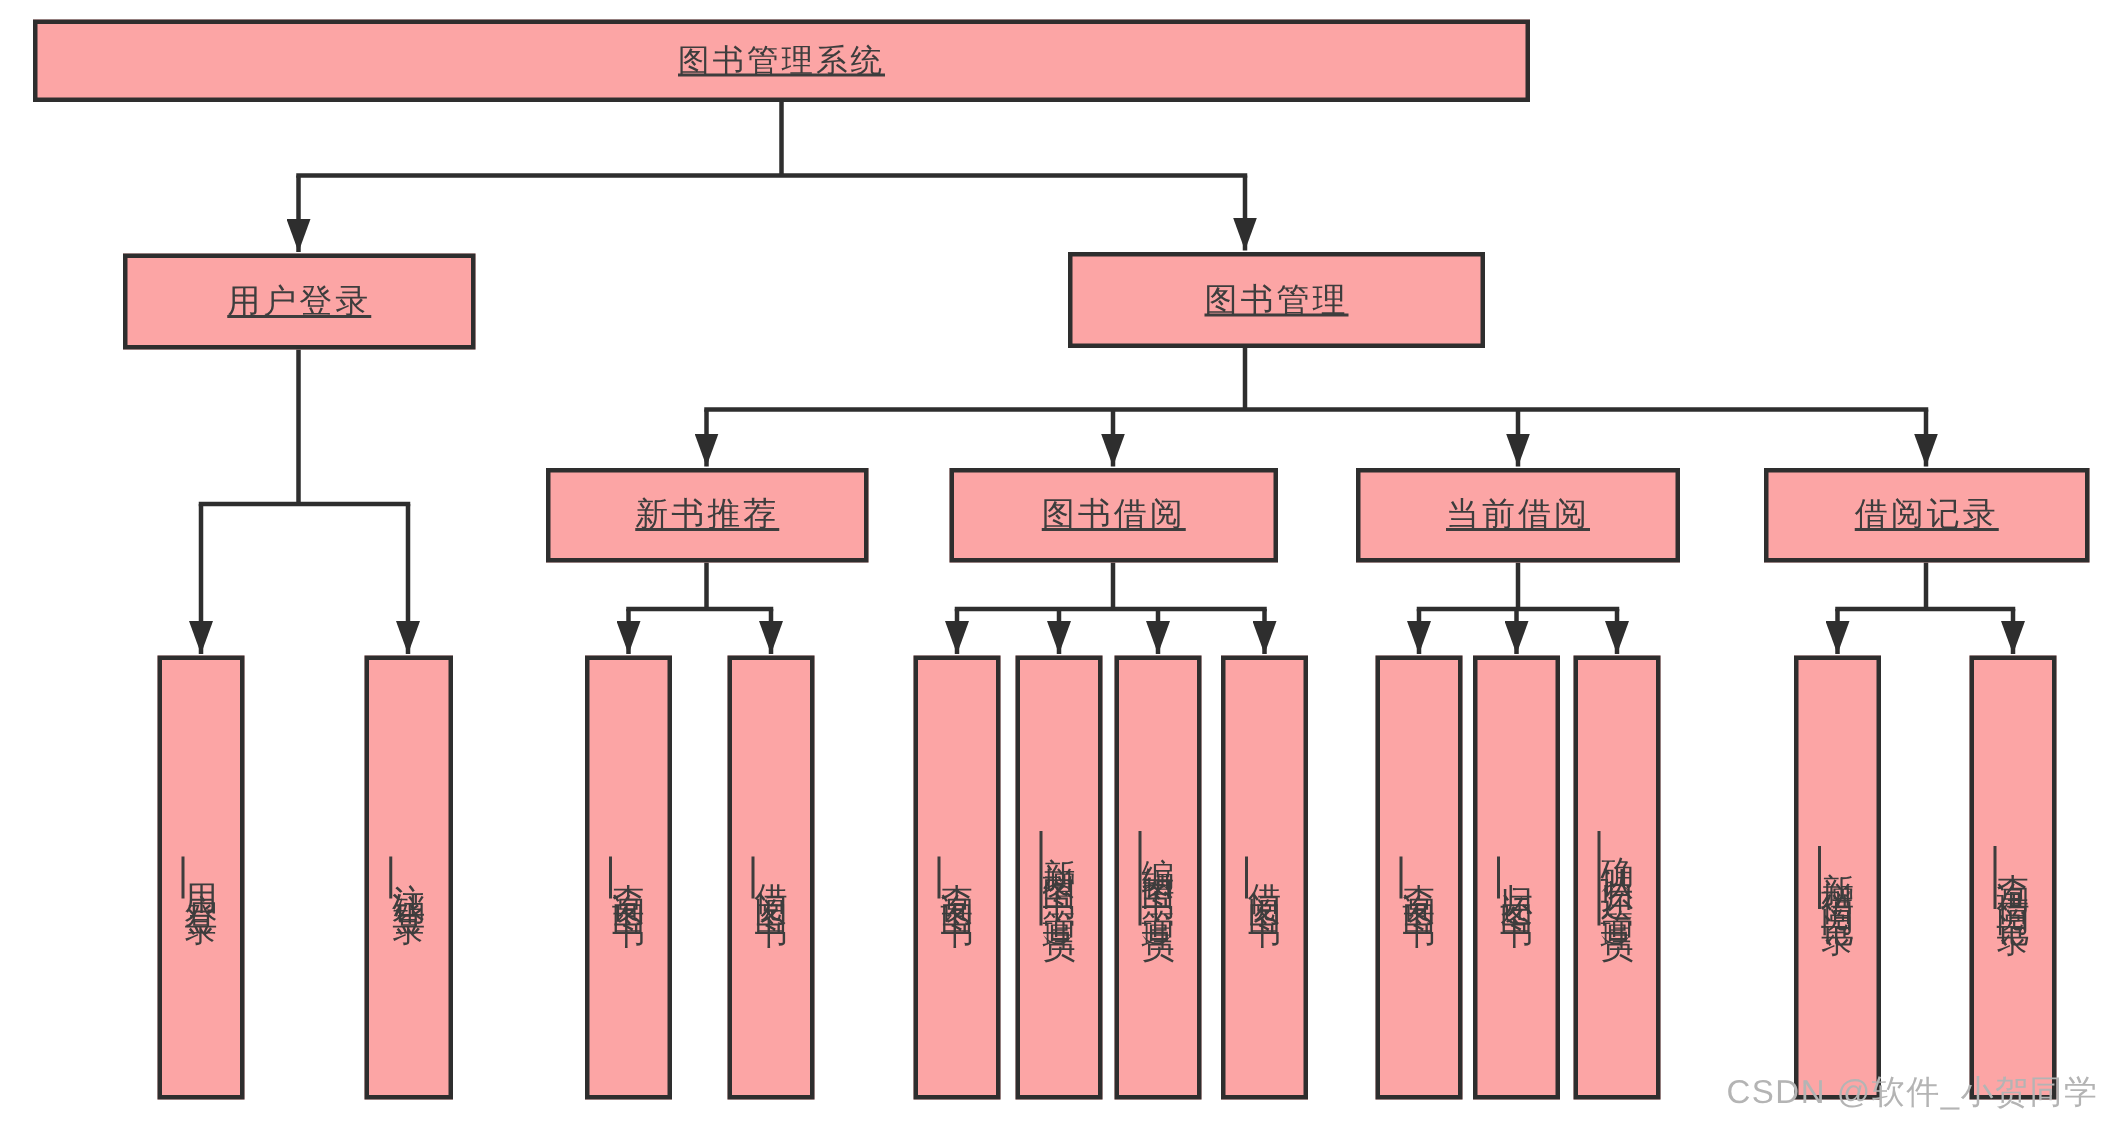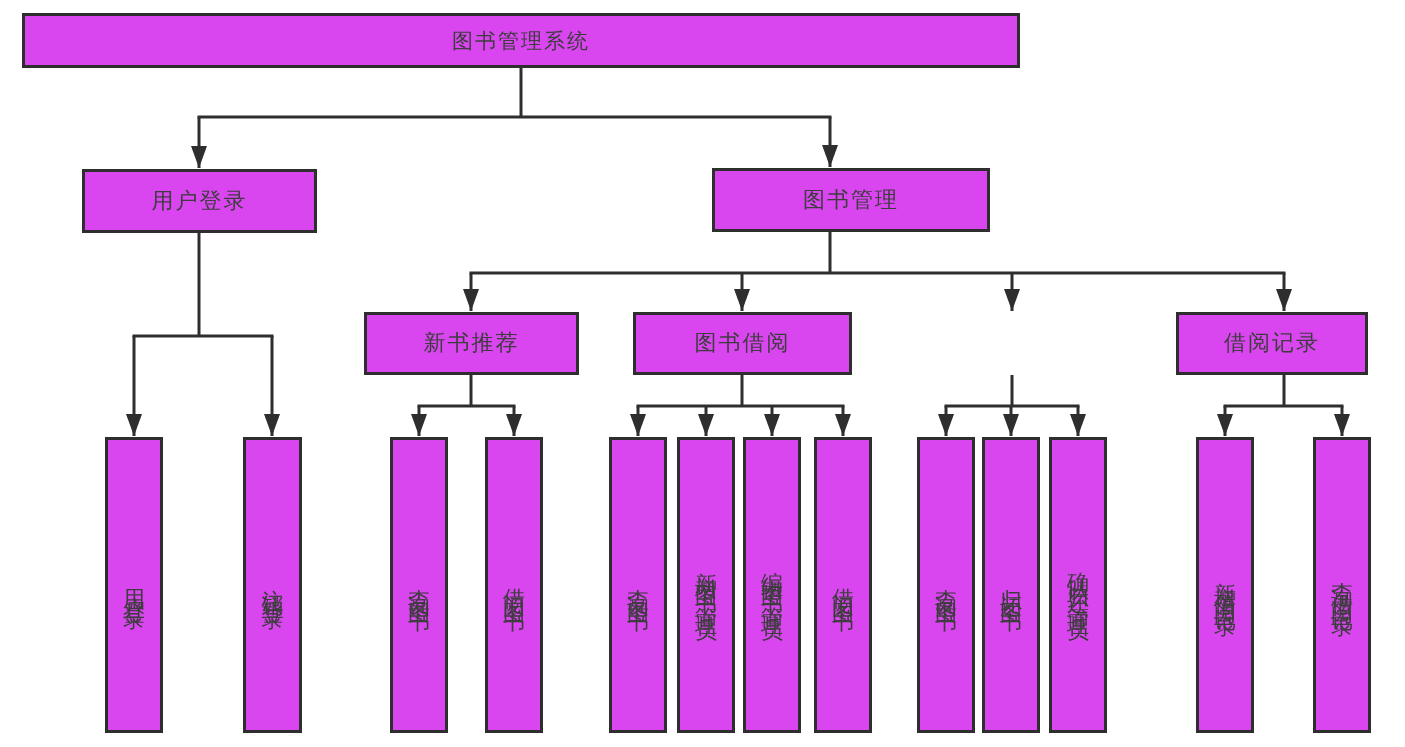--- a/index.html
+++ b/index.html
@@ -3,24 +3,25 @@
 <meta charset="utf-8">
 <style>
   html,body { margin:0; padding:0; background:#ffffff; }
   .stage {
     position:relative; width:1405px; height:747px; background:#ffffff;
     font-family:"Liberation Sans", sans-serif; overflow:hidden;
   }
   .wires { position:absolute; left:0; top:0; z-index:1; }
   .box {
     position:absolute; box-sizing:border-box; z-index:2;
-    border:3px solid #2e2e2e; background:#d946ef;
+    border:3px solid #2e2e2e; background:#fca5a5;
     display:flex; align-items:center; justify-content:center;
     color:#3d3d3d; font-size:22px; letter-spacing:2px; line-height:1.2;
     white-space:nowrap;
+    text-decoration:underline;
   }
   .box.title { font-size:21px; }
   .vbox {
     writing-mode:vertical-rl; text-orientation:mixed;
     font-size:22px; letter-spacing:7px; line-height:1;
     padding:8px 0; white-space:normal;
   }
   .watermark {
     position:absolute; right:6px; bottom:4px; z-index:5;
     color:#b4b4b4; font-size:22px; letter-spacing:1px;
@@ -81,34 +82,36 @@
     </g>
   </svg>
 
   <div class="box title" style="left:22px;top:13px;width:998px;height:55px">图书管理系统</div>
 
   <div class="box" style="left:82px;top:169px;width:235px;height:64px">用户登录</div>
   <div class="box" style="left:712px;top:168px;width:278px;height:64px">图书管理</div>
 
   <div class="box" style="left:633px;top:312px;width:219px;height:63px">图书借阅</div>
   <div class="box" style="left:364px;top:312px;width:215px;height:63px">新书推荐</div>
-  <div class="box" style="left:1176px;top:312px;width:192px;height:63px">借阅记录</div>
+  <div class="box" style="left:904px;top:312px;width:216px;height:63px">当前借阅</div>
+  <div class="box" style="left:1176px;top:312px;width:217px;height:63px">借阅记录</div>
 
   <div class="box vbox" style="left:105px;top:437px;width:58px;height:296px">用户登录</div>
   <div class="box vbox" style="left:243px;top:437px;width:59px;height:296px">注销登录</div>
 
   <div class="box vbox" style="left:390px;top:437px;width:58px;height:296px">查询图书</div>
   <div class="box vbox" style="left:485px;top:437px;width:58px;height:296px">借阅图书</div>
 
   <div class="box vbox" style="left:609px;top:437px;width:58px;height:296px">查询图书</div>
   <div class="box vbox" style="left:677px;top:437px;width:58px;height:296px">新增图书（管理员）</div>
   <div class="box vbox" style="left:743px;top:437px;width:58px;height:296px">编辑图书（管理员）</div>
   <div class="box vbox" style="left:814px;top:437px;width:58px;height:296px">借阅图书</div>
 
   <div class="box vbox" style="left:917px;top:437px;width:58px;height:296px">查询图书</div>
   <div class="box vbox" style="left:982px;top:437px;width:58px;height:296px">归还图书</div>
   <div class="box vbox" style="left:1049px;top:437px;width:58px;height:296px">确认归还（管理员）</div>
 
   <div class="box vbox" style="left:1196px;top:437px;width:58px;height:296px">新增借阅记录</div>
   <div class="box vbox" style="left:1313px;top:437px;width:58px;height:296px">查询借阅记录</div>
 
+  <div class="watermark">CSDN @软件_小贺同学</div>
 
 </div>
 
 </body></html>

